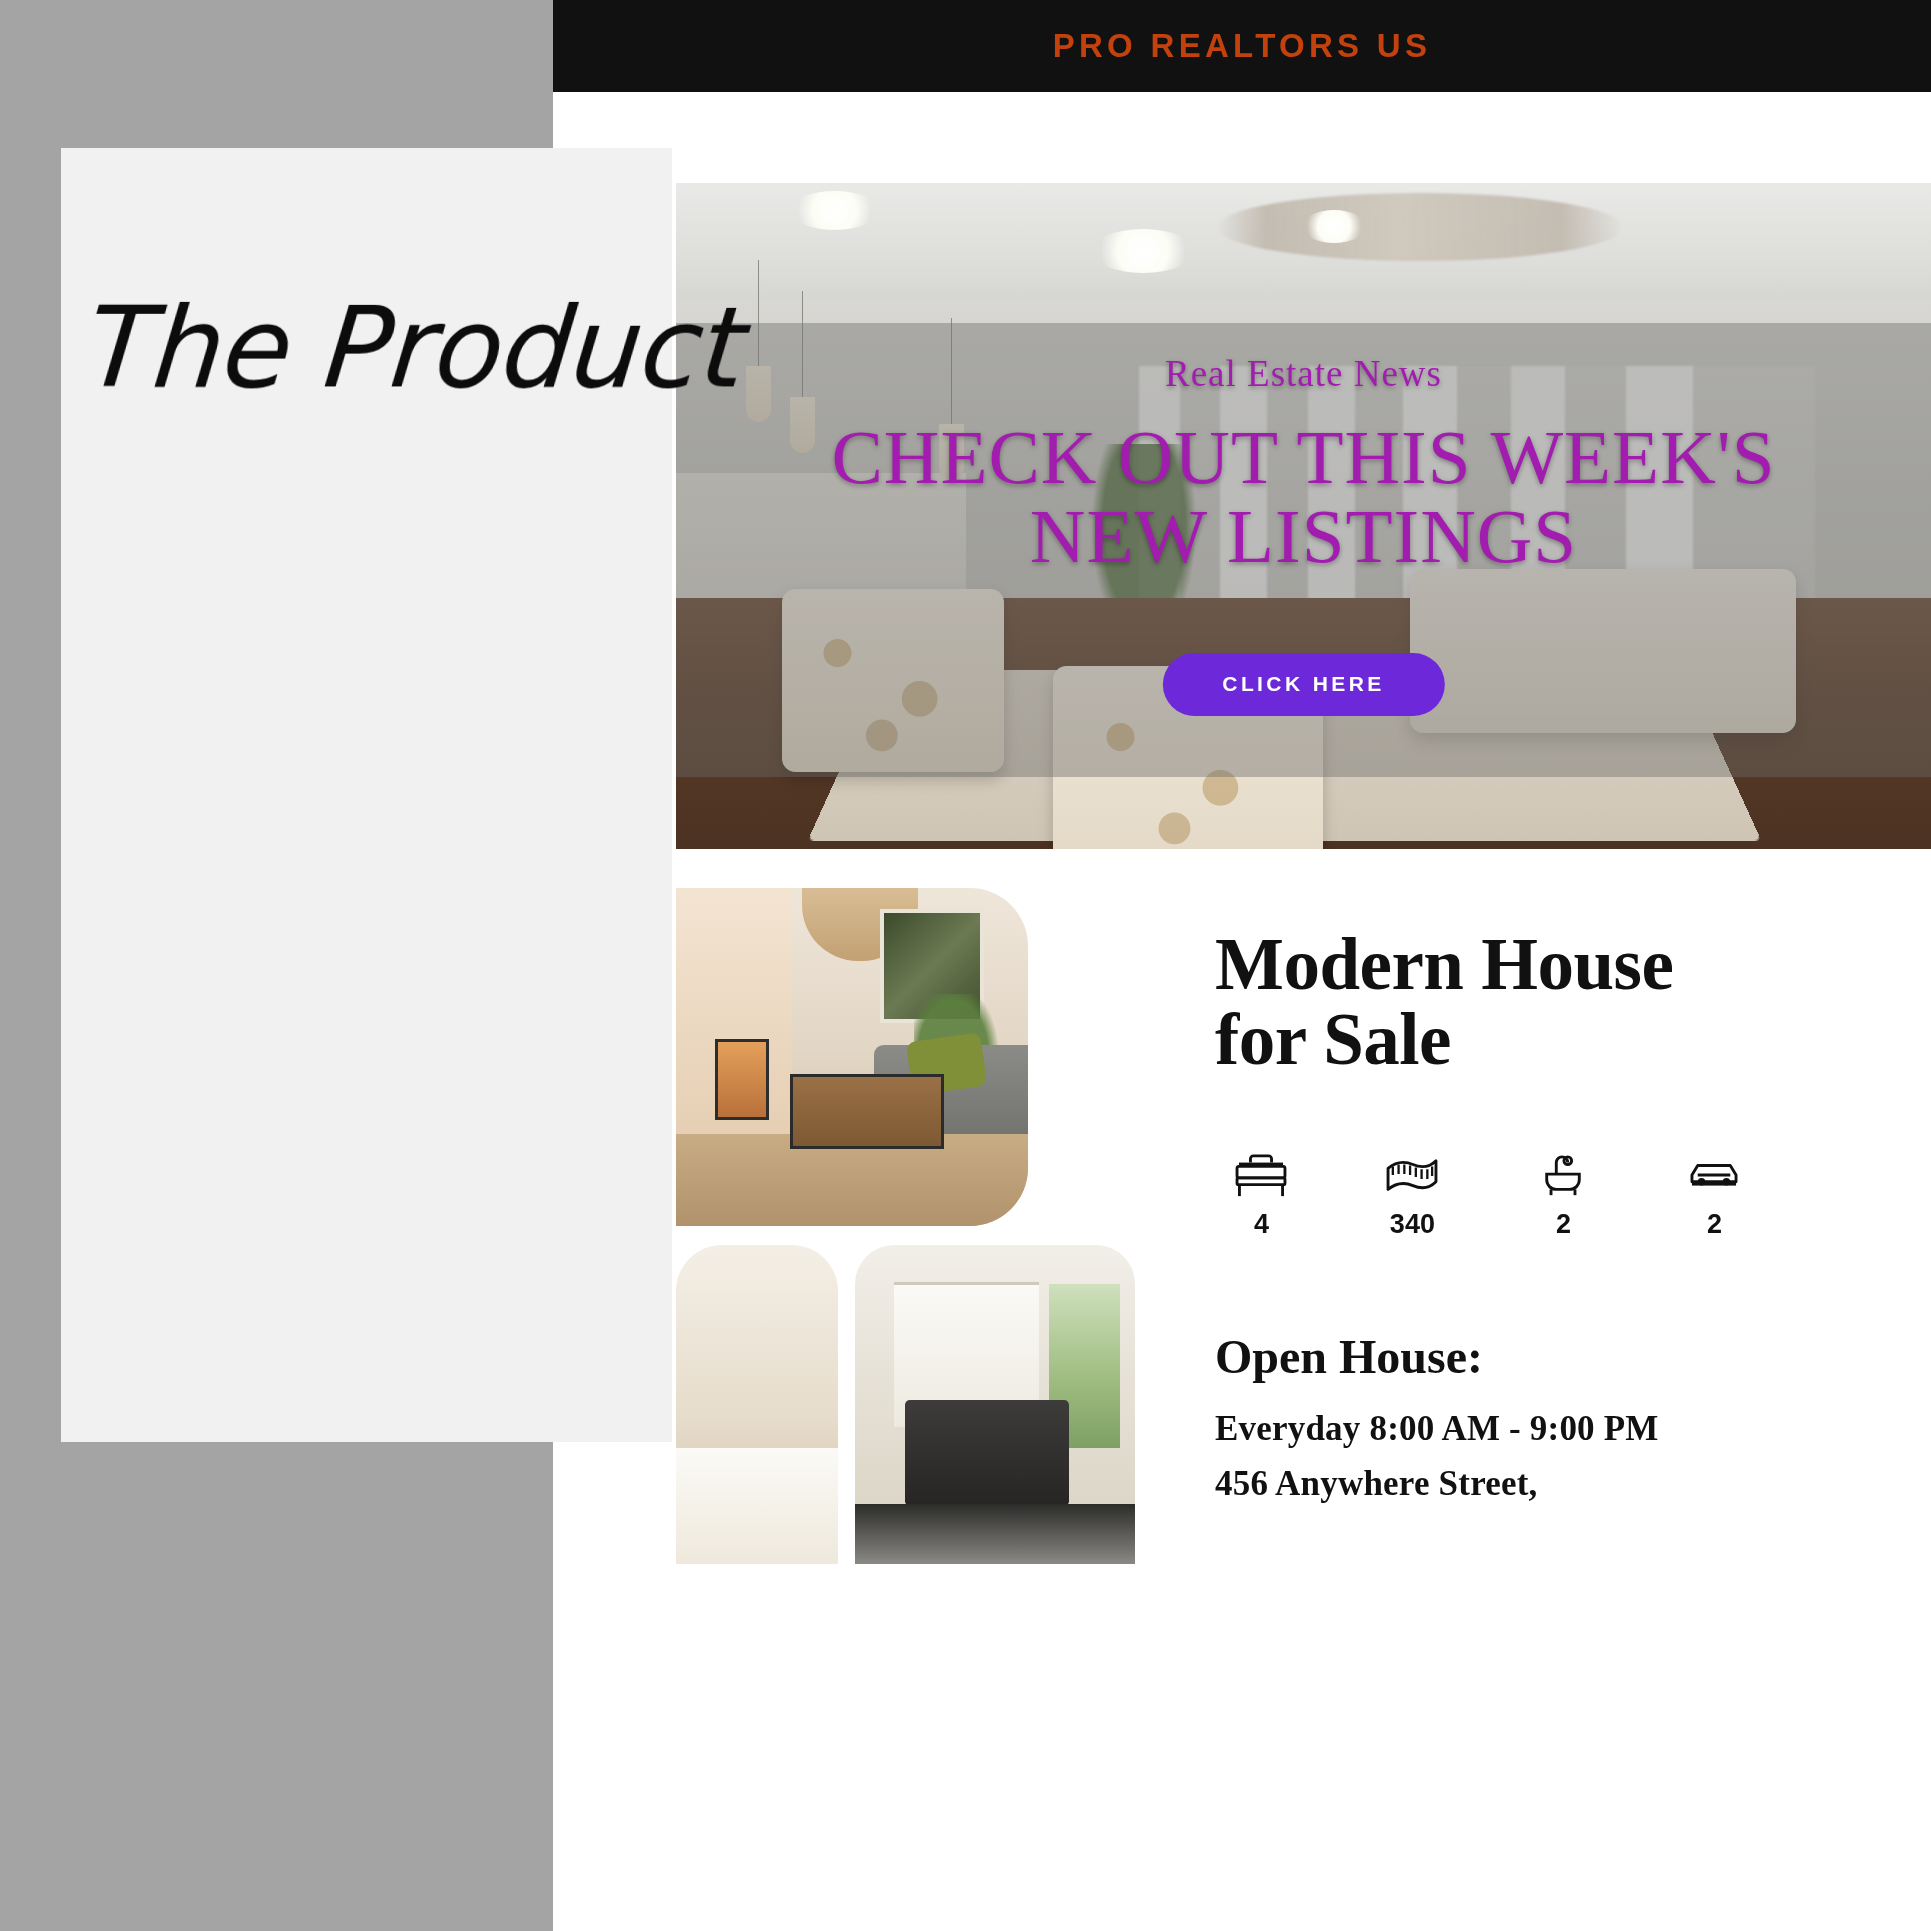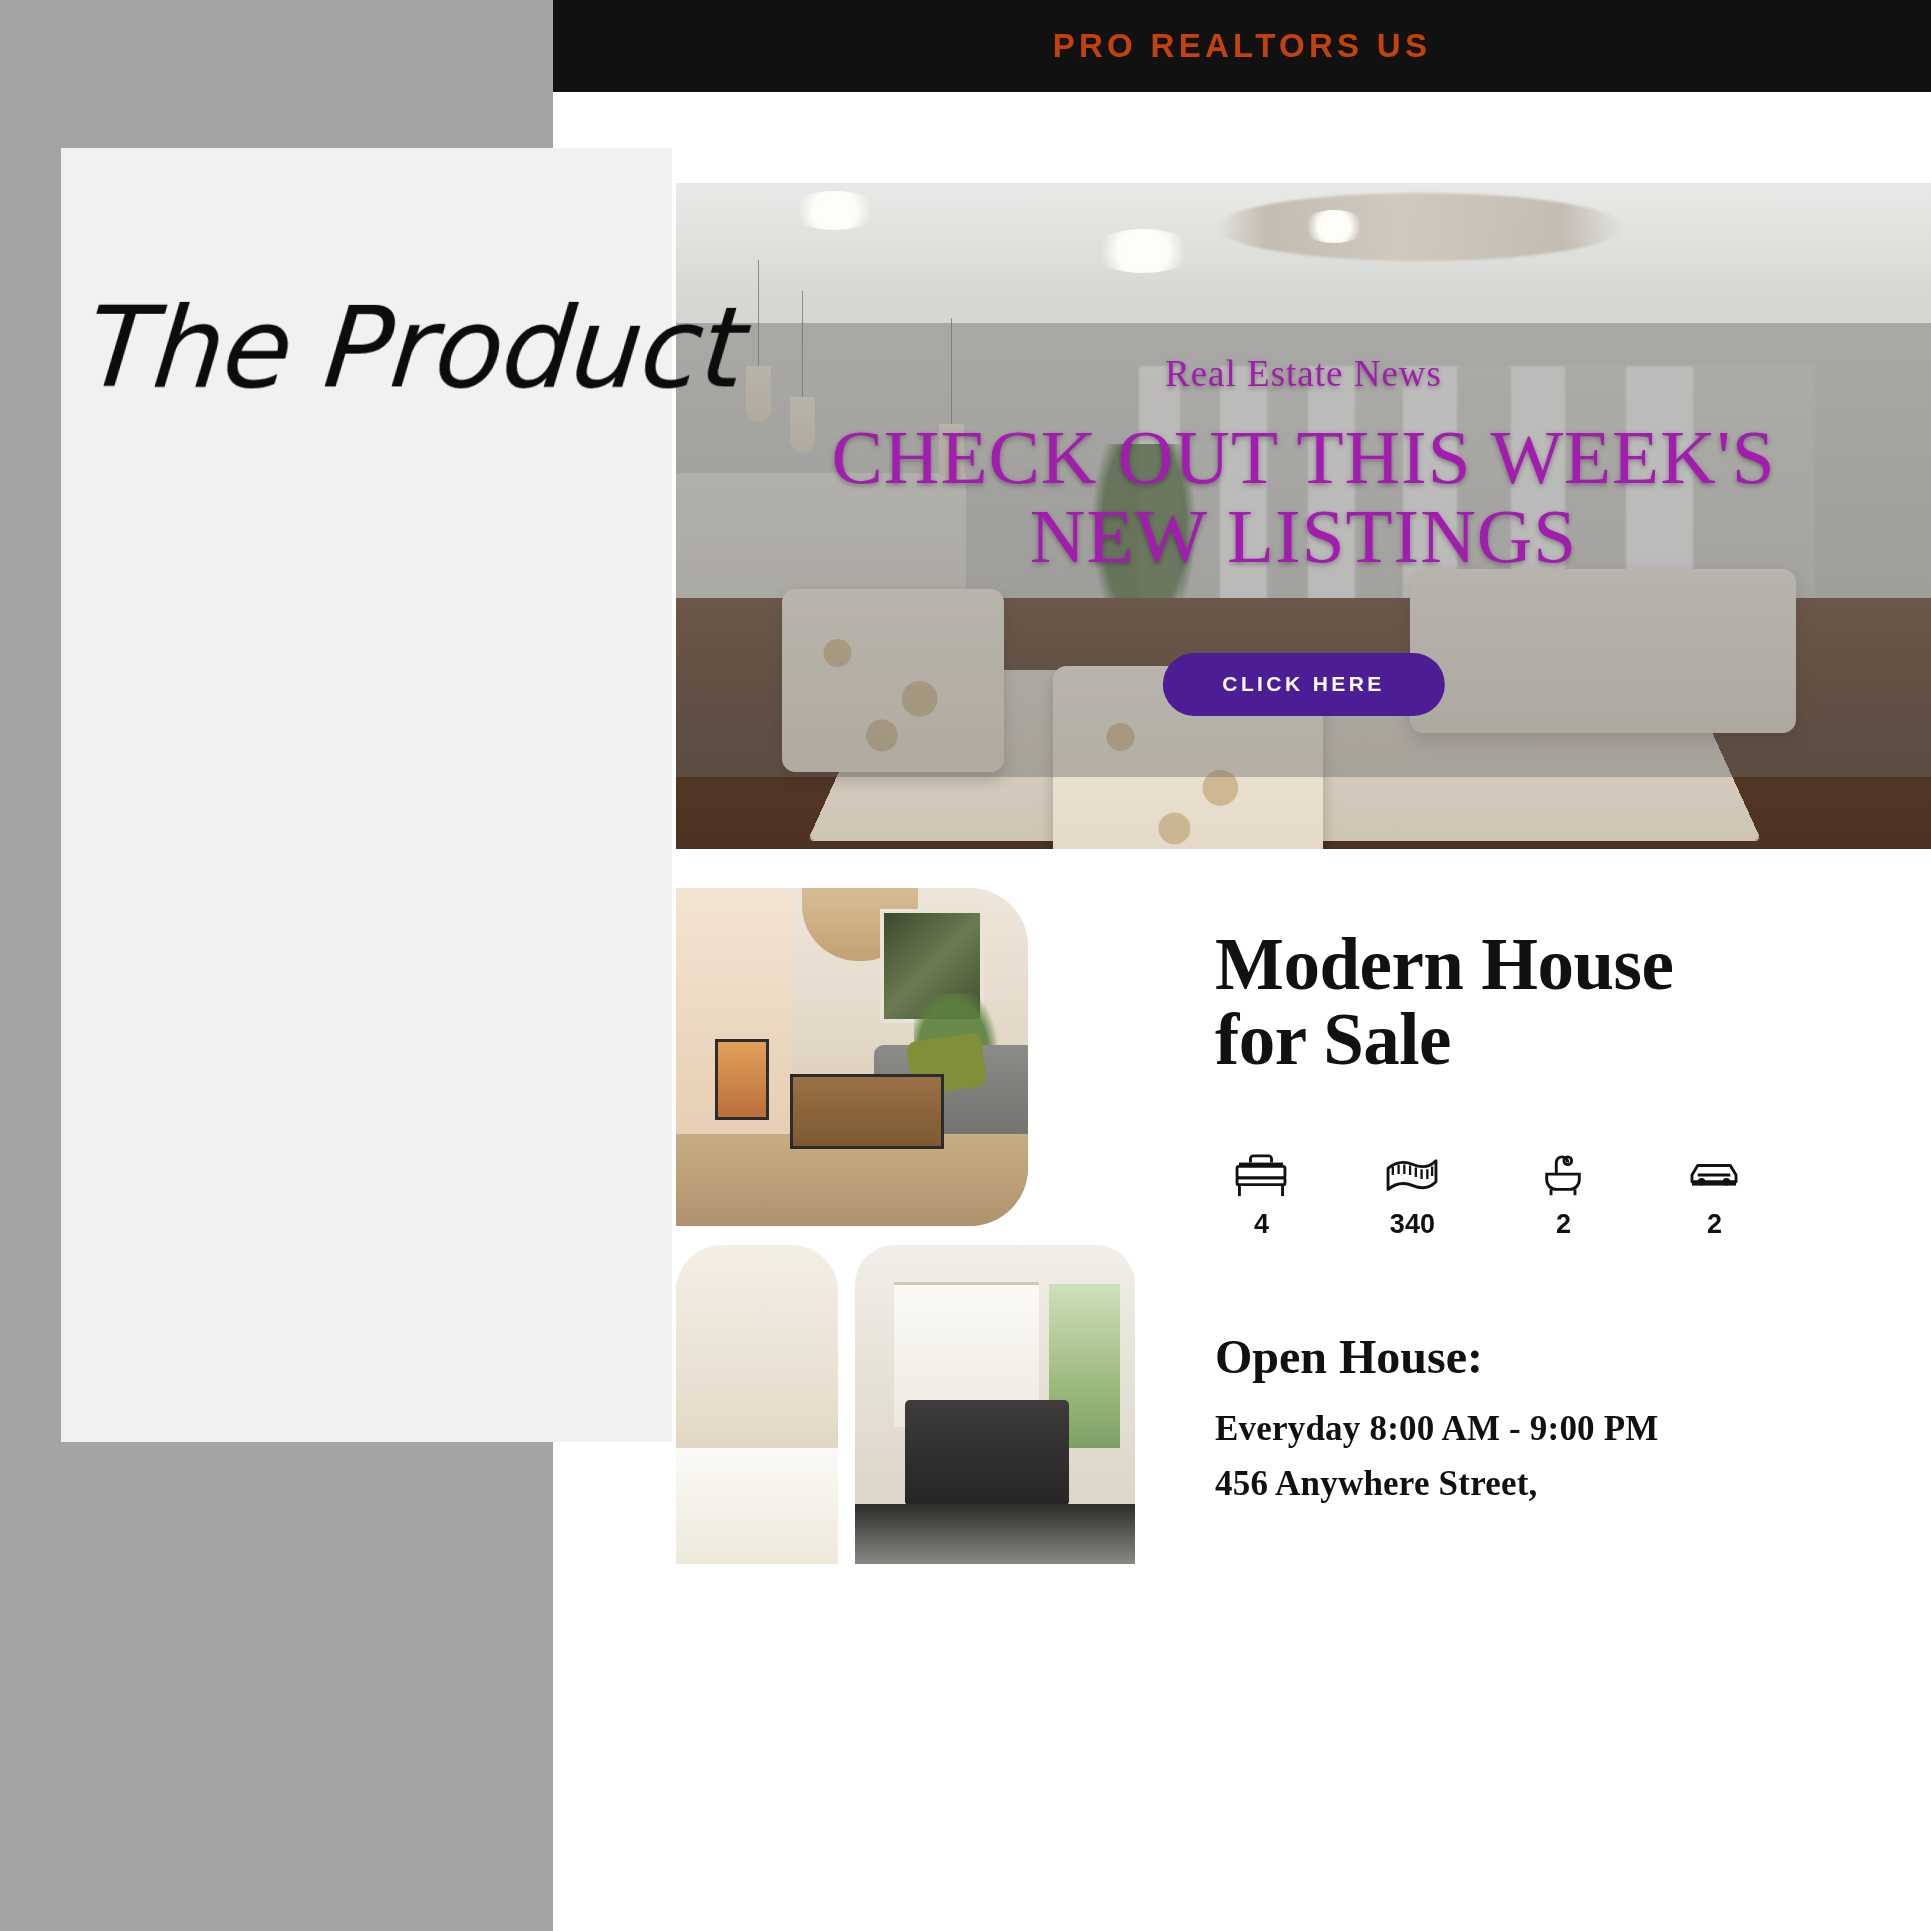--- a/index.html
+++ b/index.html
@@ -120,21 +120,21 @@
     font-family:"Liberation Serif", serif;
     text-shadow:0 1.9px 5.8px rgba(0,0,0,.35);
   }
   .hero-kicker{ margin-top:169px; font-size:37px; letter-spacing:1px; }
   .hero-title{
     margin-top:25px; font-size:77px; line-height:.98; font-weight:400;
     letter-spacing:1px;
   }
   .hero-cta{
     position:absolute; left:50%; transform:translateX(-50%); top:470px;
-    background:#4c1d95; color:#ffffff; border:none; cursor:pointer;
+    background:#6d28d9; color:#ffffff; border:none; cursor:pointer;
     padding:19.3px 60px; border-radius:39px;
     font-family:"Liberation Sans", sans-serif;
     font-size:21px; letter-spacing:3.4px; font-weight:600;
   }
 
   
   .listing{ position:absolute; left:123px; top:888px; width:1255px; }
 
   .gallery{ position:absolute; left:0; top:0; width:463px; }
   .g-main{

